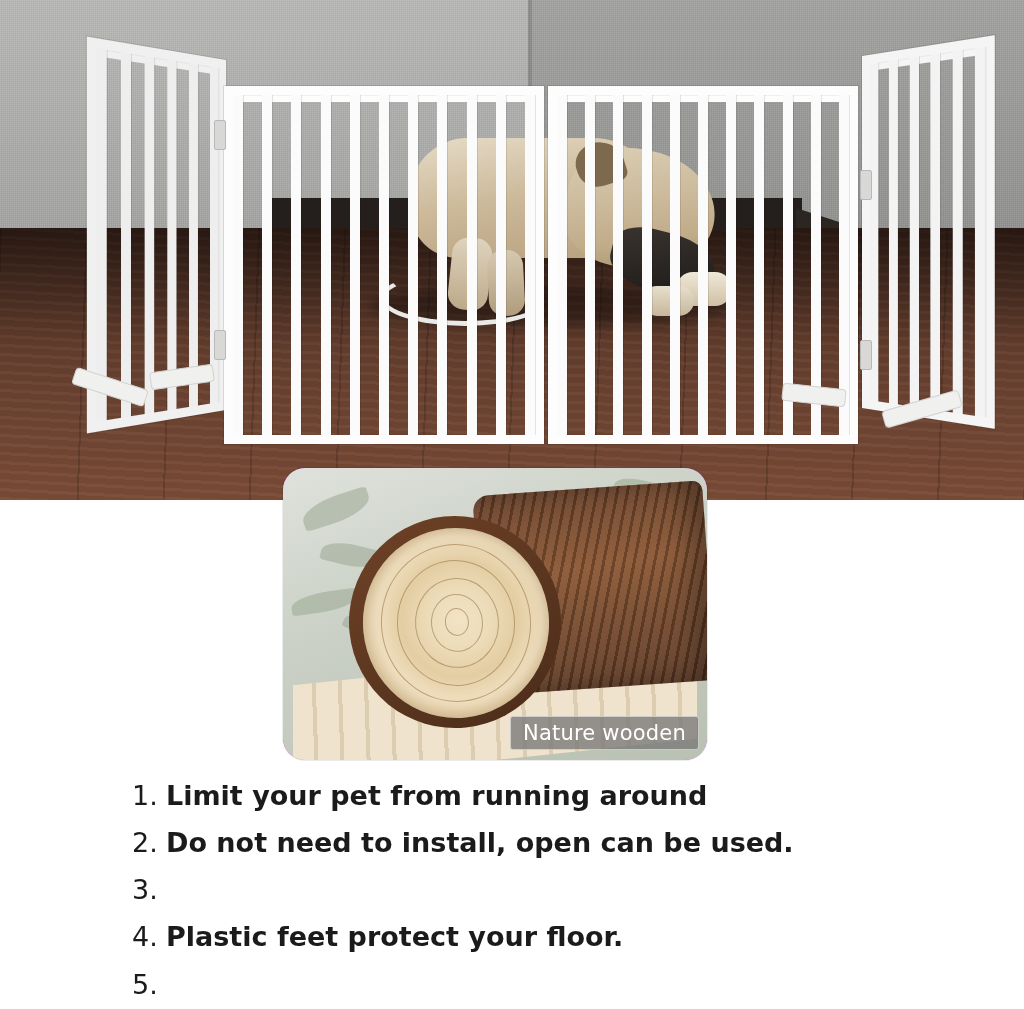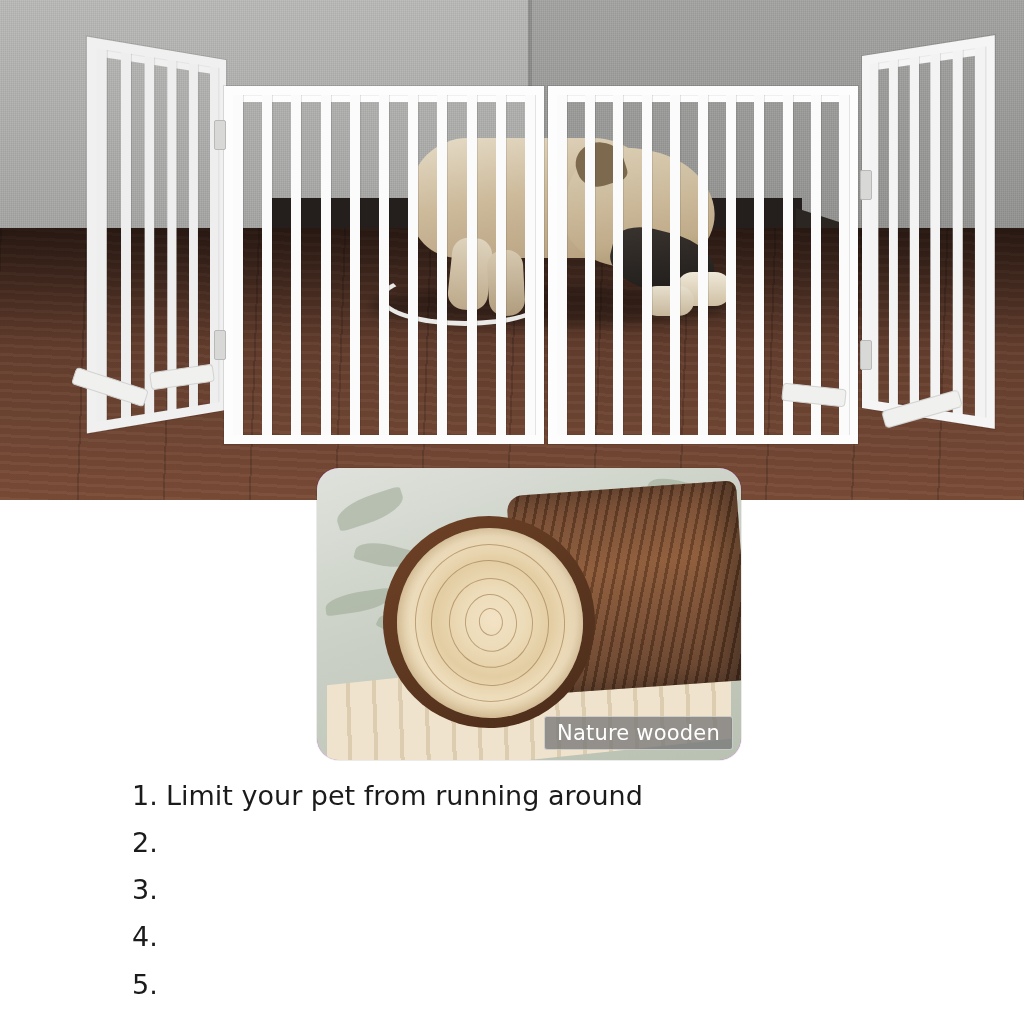--- a/index.html
+++ b/index.html
@@ -227,21 +227,21 @@
     position: absolute;
     height: 16px;
     background: #f0f0ee;
     border: 1px solid #d2d2d0;
     border-radius: 4px;
   }
 
   
   .log-card {
     position: absolute;
-    left: 317px; top: 468px;
+    left: 283px; top: 468px;
     width: 424px; height: 292px;
     border-radius: 22px;
     overflow: hidden;
     background: #d946ef;
     box-shadow: 0 0 0 1px rgba(0,0,0,0.08);
   }
   .log-bg {
     position: absolute; left:0; top:0; width:100%; height:100%;
     background: linear-gradient(160deg,#dfe2dc 0%, #c9cfc4 45%, #b9c1b2 100%);
   }
@@ -322,21 +322,21 @@
     font-size: 27px;
     color: #1b1b1b;
     padding: 4px 0 4px 0;
     margin-left: 132px;
     line-height: 1.45;
   }
   .feature-num {
     width: 34px;
     flex: 0 0 34px;
   }
-  .feature-text { flex: 1 1 auto; }
+  .feature-text { flex: 1 1 auto; font-weight: bold; }
 </style>
 </head>
 <body>
 
 <div class="hero">
 
   <div class="wall-left"></div>
   <div class="wall-right"></div>
   <div class="wall-seam"></div>
   <div class="wall-texture"></div>
@@ -463,27 +463,29 @@
 
 <div class="features">
 
   <div class="feature-row">
     <span class="feature-num">1.</span>
     <span class="feature-text">Limit your pet from running around</span>
   </div>
 
   <div class="feature-row">
     <span class="feature-num">2.</span>
+    <span class="feature-text">Do not need to install, open can be used.</span>
   </div>
 
   <div class="feature-row">
     <span class="feature-num">3.</span>
   </div>
 
   <div class="feature-row">
     <span class="feature-num">4.</span>
+    <span class="feature-text">Plastic feet protect your floor.</span>
   </div>
 
   <div class="feature-row">
     <span class="feature-num">5.</span>
   </div>
 
 </div>
 
 </body></html>

